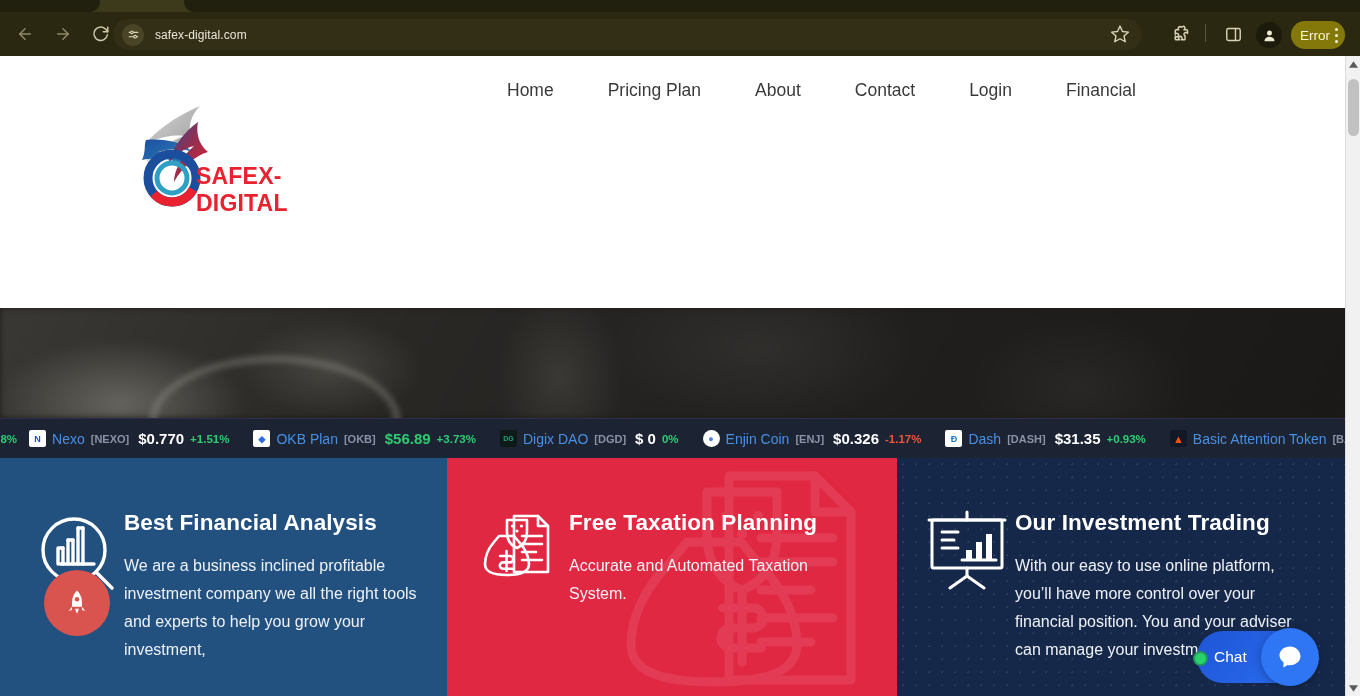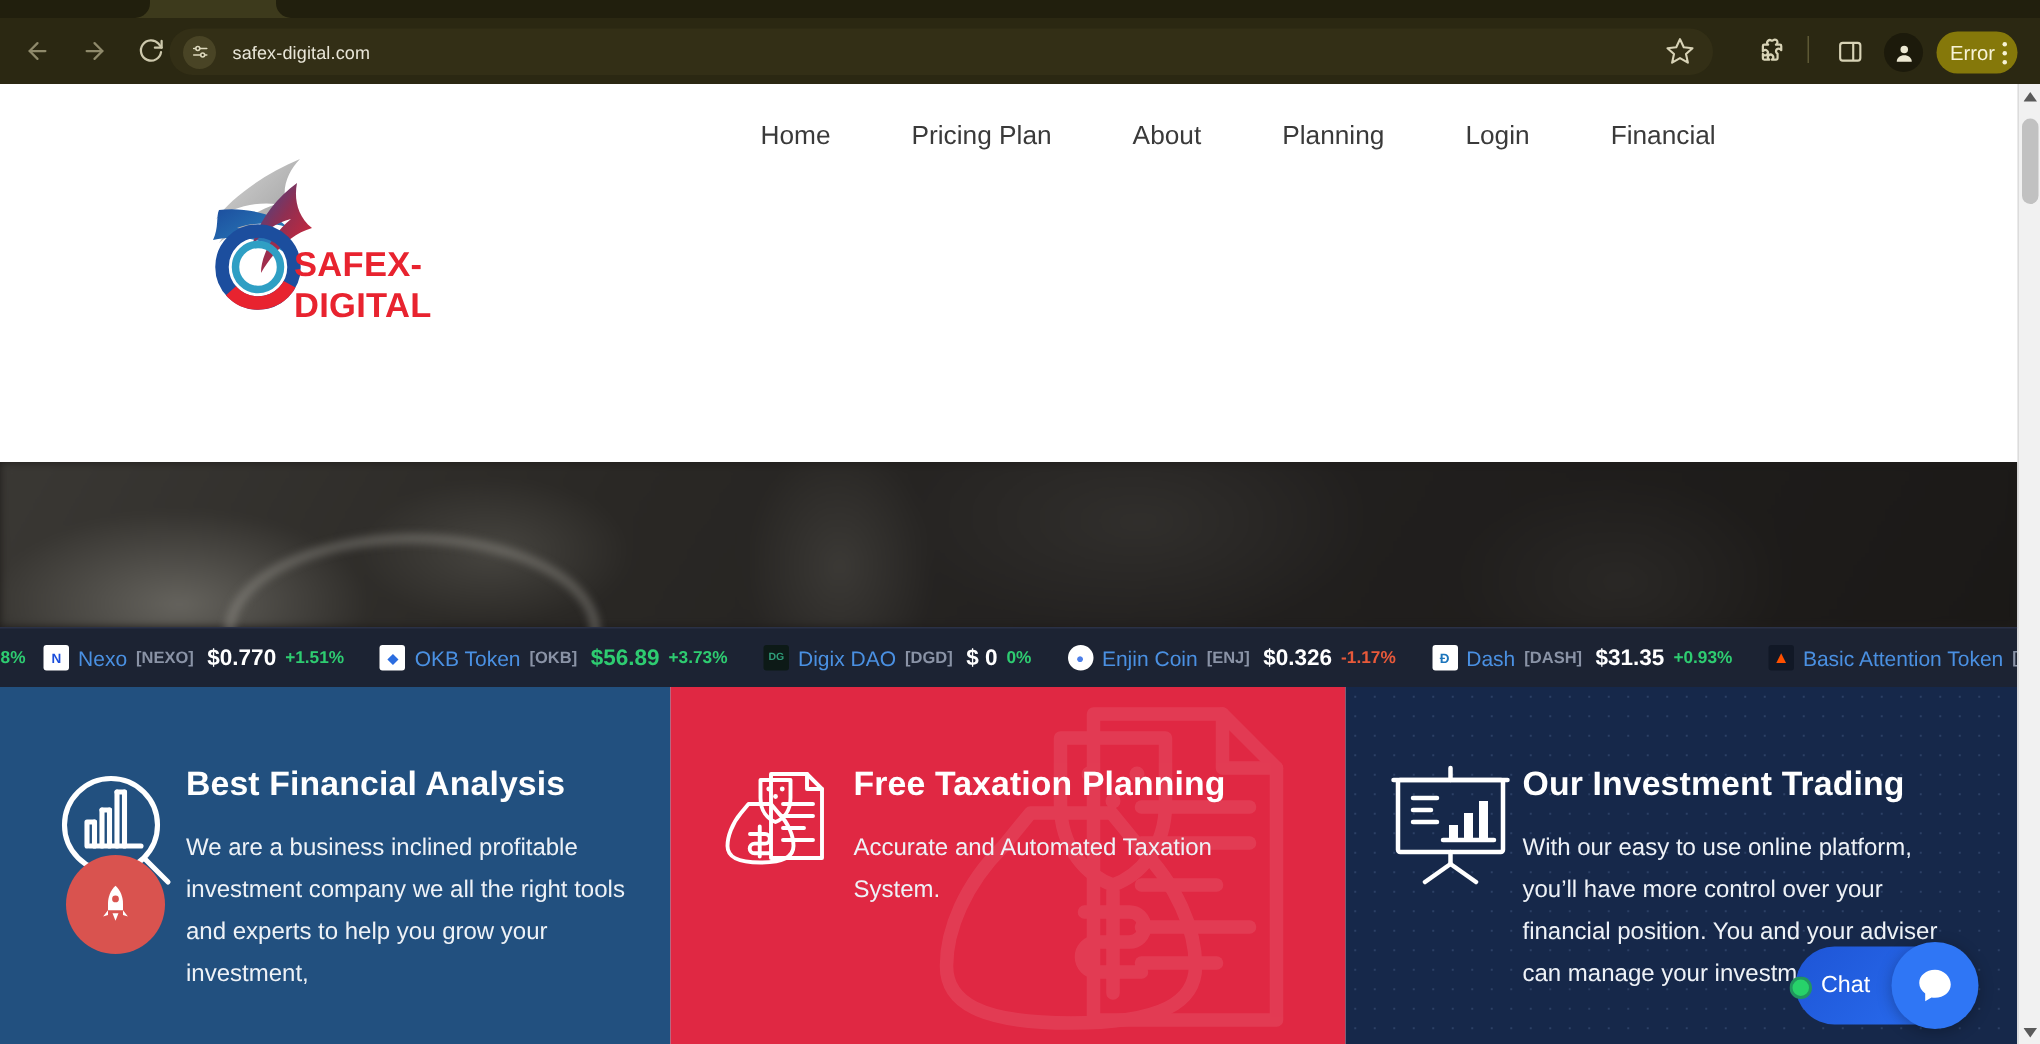--- a/index.html
+++ b/index.html
@@ -349,21 +349,21 @@
         <circle cx="44" cy="84" r="24" fill="none" stroke="#e8232f" stroke-width="9" stroke-dasharray="46 110" stroke-dashoffset="-12"></circle>
         <circle cx="44" cy="84" r="15" fill="none" stroke="#2f9fc4" stroke-width="5"></circle>
       </svg>
       <span id="logo-wordmark">SAFEX-DIGITAL</span>
     </div>
 
     <nav id="main-nav">
       <span class="nav-link">Home</span>
       <span class="nav-link">Pricing Plan</span>
       <span class="nav-link">About</span>
-      <span class="nav-link">Planning</span>
+      <span class="nav-link">Contact</span>
       <span class="nav-link">Login</span>
       <span class="nav-link">Financial</span>
     </nav>
   </header>
 
   <section id="hero-band">
     <div id="hero-photo"></div>
     <div id="hero-arc"></div>
   </section>
 
@@ -374,21 +374,21 @@
       <span class="ticker-item">
         <span class="coin-logo" style="background:#ffffff;color:#1a4ddb">N</span>
         <span class="coin-name">Nexo</span>
         <span class="coin-symbol">[NEXO]</span>
         <span class="coin-price">$0.770</span>
         <span class="coin-change pos">+1.51%</span>
       </span>
 
       <span class="ticker-item">
         <span class="coin-logo" style="background:#ffffff;color:#2b6de0">◆</span>
-        <span class="coin-name">OKB Token</span>
+        <span class="coin-name">OKB Plan</span>
         <span class="coin-symbol">[OKB]</span>
         <span class="coin-price up">$56.89</span>
         <span class="coin-change pos">+3.73%</span>
       </span>
 
       <span class="ticker-item">
         <span class="coin-logo" style="background:#0d1a17;color:#2f9e7a;font-size:7px">DG</span>
         <span class="coin-name">Digix DAO</span>
         <span class="coin-symbol">[DGD]</span>
         <span class="coin-price">$ 0</span>

